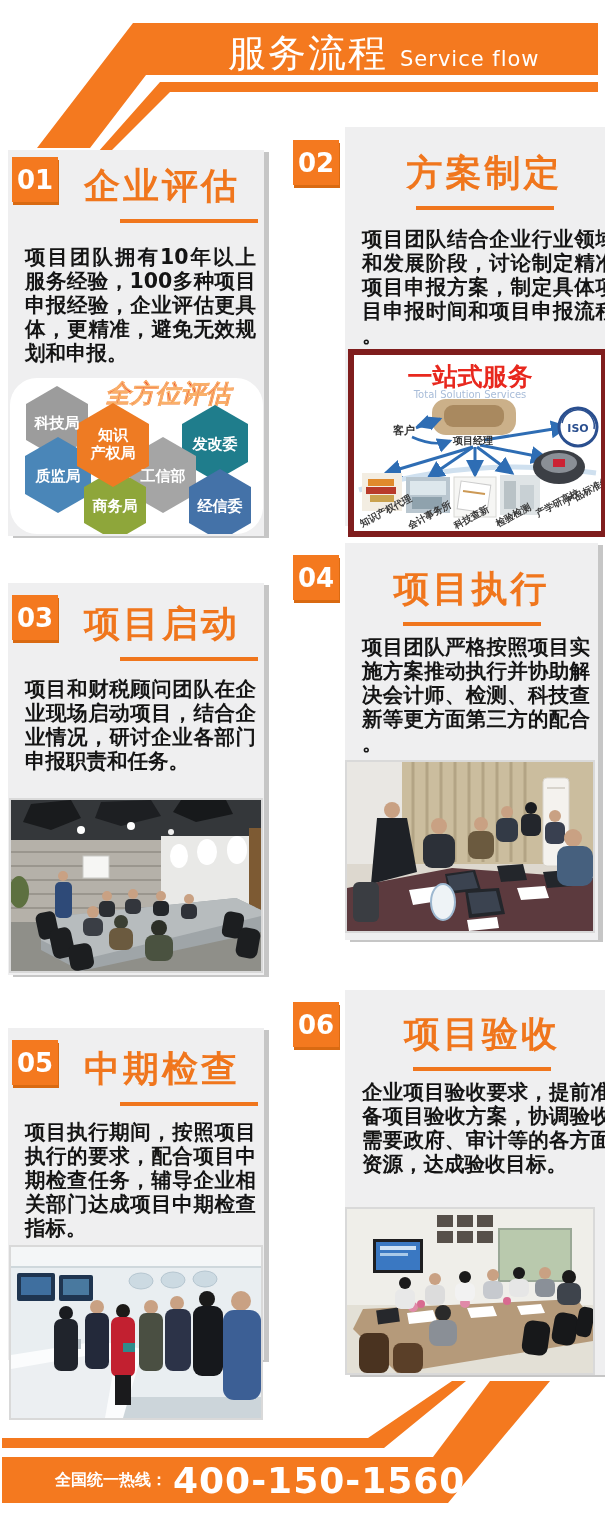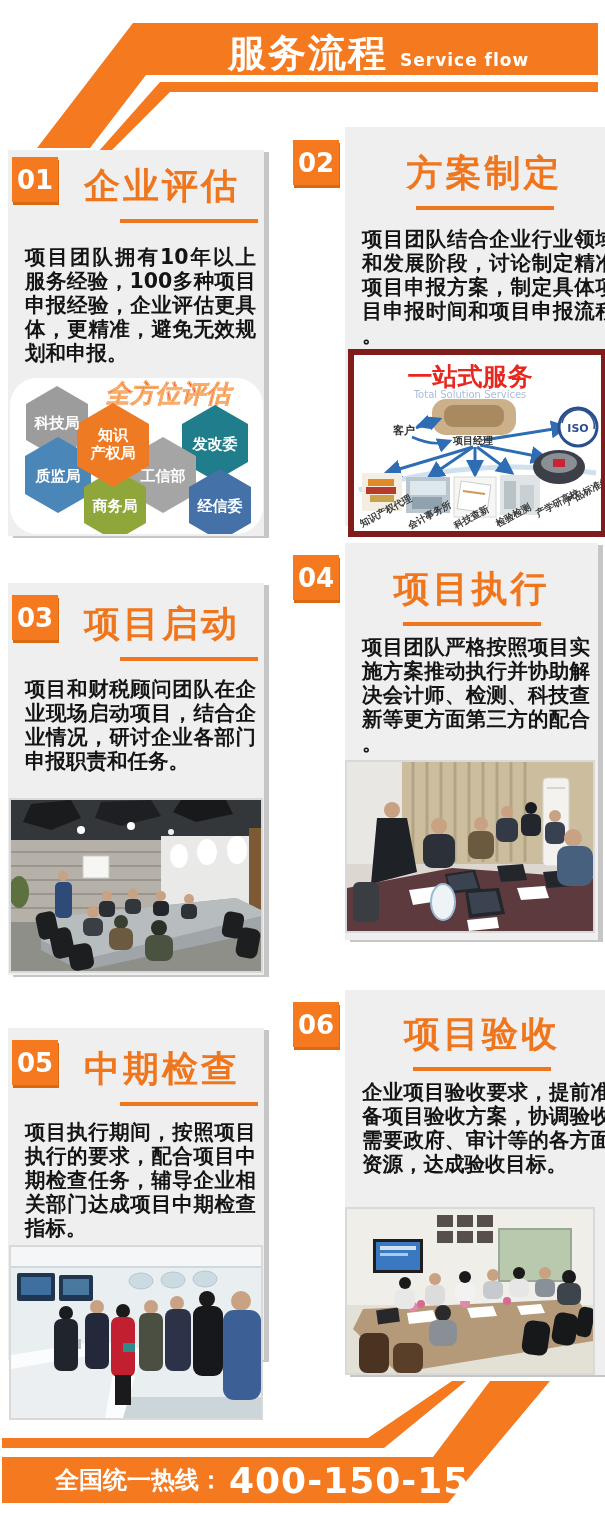--- a/index.html
+++ b/index.html
@@ -1,40 +1,40 @@
 <!DOCTYPE html>
 <html><head>
 <meta charset="utf-8">
 <style>
   html,body{margin:0;padding:0;background:#ffffff;}
   #poster{position:relative;width:605px;height:1538px;background:#ffffff;overflow:hidden;
           font-family:"DejaVu Sans","Liberation Sans",sans-serif;}
   
   #header-svg{position:absolute;left:0;top:0;}
   .header-text{position:absolute;left:228px;top:28px;display:flex;align-items:baseline;gap:12px;color:#fff;}
-  .header-title{font-size:38px;font-weight:700;letter-spacing:2px;}
-  .header-sub{font-size:17px;font-weight:700;letter-spacing:1px;}
+  .header-title{font-size:38px;font-weight:400;letter-spacing:2px;}
+  .header-sub{font-size:21px;font-weight:400;letter-spacing:1px;}
   
   .card{position:absolute;background:#efeff0;box-shadow:5px 2px 0 0 #c6c6c6;}
   .badge{position:absolute;width:46px;height:45px;background:#f4791f;color:#fff;
          display:flex;align-items:center;justify-content:center;
          font-size:26px;font-weight:700;box-shadow:1px 3px 0 #d96a12;z-index:3;}
   .card-title{position:relative;text-align:center;color:#f0761d;font-size:36px;font-weight:700;letter-spacing:3px;}
   .left-col .card-title{padding-left:52px;}
   .underline{position:relative;height:4px;background:#f0761d;width:138px;margin:8px auto 0 auto;}
   .left-col .underline{margin-left:112px;}
   .card-body{position:absolute;left:17px;right:8px;color:#141414;font-size:20.5px;line-height:24px;
              font-weight:700;text-align:justify;line-break:anywhere;word-break:break-all;}
   .media{position:absolute;background:#fff;overflow:hidden;}
   .media svg{display:block;}
   .photo-frame{border:2px solid #d9d9d9;}
   
   #footer-svg{position:absolute;left:0;top:1375px;}
   .footer-text{position:absolute;left:55px;top:1457px;height:46px;display:flex;align-items:center;color:#fff;z-index:4;}
-  .footer-label{font-size:24px;font-weight:700;}
+  .footer-label{font-size:16px;font-weight:700;}
   .footer-phone{font-size:36px;font-weight:700;letter-spacing:1px;margin-left:6px;}
 </style>
 </head>
 <body>
 
 <div id="poster">
 
   <svg id="header-svg" width="605" height="160" viewBox="0 0 605 160" xmlns="http://www.w3.org/2000/svg">
     <polygon points="133,23 598,23 598,75 146,75 90,148 37,148" fill="#f4791f"></polygon>
     <polygon points="160,82 598,82 598,92 170,92 110,152 98,152" fill="#f4791f"></polygon>

